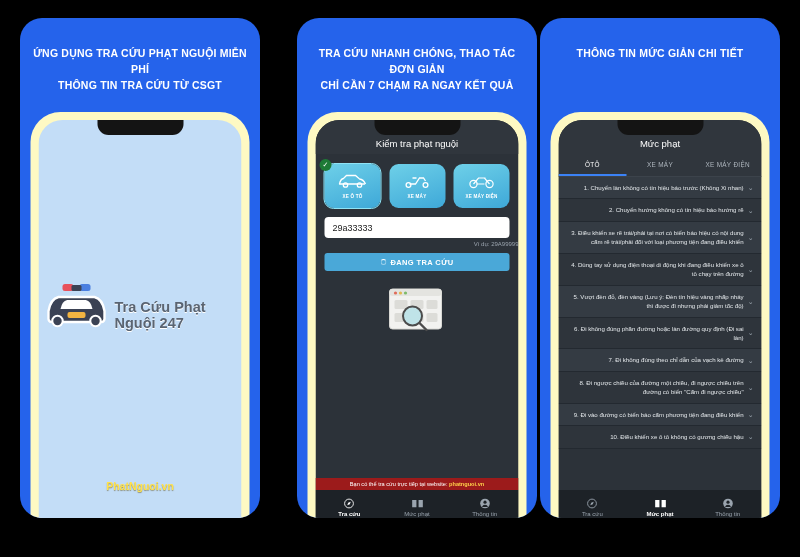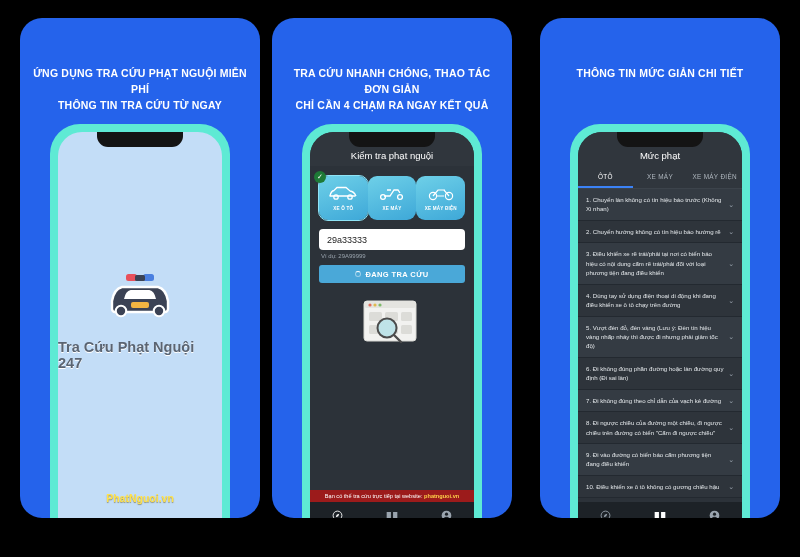--- a/index.html
+++ b/index.html
@@ -19,50 +19,48 @@
   .panel {
     position: absolute;
     top: 18px;
     width: 240px;
     height: 500px;
     background: #2563eb;
     border-radius: 22px;
     overflow: hidden;
   }
   #panel-1 { left: 20px; }
-  #panel-2 { left: 272px; }
+  #panel-2 { left: 297px; }
   #panel-3 { left: 540px; }
 
   .panel-heading {
     position: absolute;
     top: 28px;
     left: 0; right: 0;
     text-align: center;
     color: #ffffff;
     font-size: 10.5px;
     font-weight: bold;
     line-height: 1.5;
     letter-spacing: 0.2px;
     padding: 0 8px;
-    margin-top: 20px;
   }
   .panel-heading .l2 { display: block; }
 
   
   .phone {
     position: absolute;
     top: 94px;
     left: 50%;
     transform: translateX(-50%);
-    width: 180px;
+    width: 219px;
     height: 412px;
-    background: #5eead4;
+    background: #fef9c3;
     border-radius: 30px 30px 0 0;
     padding: 8px 8px 0 8px;
-    margin-top: 12px;
   }
   .phone-screen {
     position: relative;
     width: 100%; height: 100%;
     border-radius: 24px 24px 0 0;
     overflow: hidden;
   }
   .notch {
     position: absolute;
     top: 0; left: 50%;
@@ -76,21 +74,21 @@
   
   .splash {
     width: 100%; height: 100%;
     background: #c3ddf7;
     display: flex;
     flex-direction: column;
     align-items: center;
     justify-content: center;
     position: relative;
   }
-  .logo-wrap { margin-top: -26px; display:flex; flex-direction:column; align-items:center; }
+  .logo-wrap { margin-top: -26px; display:flex; flex-direction:row; align-items:center; }
   .app-title {
     margin-top: 12px;
     font-size: 14.5px;
     font-weight: bold;
     color: #5a6472;
     text-shadow: 0 1px 0 #ffffff;
   }
   .splash-footer {
     position: absolute;
     bottom: 32px; left: 0; right: 0;
@@ -110,21 +108,21 @@
   }
   .app-bar {
     height: 34px;
     background: #30363d;
     color: #ffffff;
     font-size: 9.5px;
     display: flex; align-items: flex-end; justify-content: center;
     padding-bottom: 5px;
     flex: 0 0 auto;
   }
-  .app-body { flex: 1 1 auto; position: relative; overflow: hidden; }
+  .app-body { flex: 1 1 auto; position: relative; overflow: hidden; text-align: right; }
 
   
   .veh-row {
     display: flex;
     justify-content: space-between;
     padding: 10px 9px 0 9px;
   }
   .veh-tile {
     position: relative;
     width: 56px; height: 44px;
@@ -258,21 +256,21 @@
   .chev { color: #9aa4ae; font-size: 7px; line-height: 1; }
 </style>
 </head>
 <body>
 
 <div class="stage">
 
   <div class="panel" id="panel-1">
     <div class="panel-heading">
       <span>ỨNG DỤNG TRA CỨU PHẠT NGUỘI MIỄN PHÍ</span>
-      <span class="l2">THÔNG TIN TRA CỨU TỪ NGAY</span>
+      <span class="l2">THÔNG TIN TRA CỨU TỪ CSGT</span>
     </div>
 
     <div class="phone">
       <div class="phone-screen">
         <div class="notch"></div>
         <div class="splash">
           <div class="logo-wrap">
             <span>
               <svg width="76" height="52" viewBox="0 0 76 52">
                 <g>
@@ -291,21 +289,21 @@
           </div>
           <div class="splash-footer">PhatNguoi.vn</div>
         </div>
       </div>
     </div>
   </div>
 
   <div class="panel" id="panel-2">
     <div class="panel-heading">
       <span>TRA CỨU NHANH CHÓNG, THAO TÁC ĐƠN GIẢN</span>
-      <span class="l2">CHỈ CẦN 4 CHẠM RA NGAY KẾT QUẢ</span>
+      <span class="l2">CHỈ CẦN 7 CHẠM RA NGAY KẾT QUẢ</span>
     </div>
 
     <div class="phone">
       <div class="phone-screen">
         <div class="notch"></div>
         <div class="app">
 
           <div class="app-bar">
             <span>Kiểm tra phạt nguội</span>
           </div>

